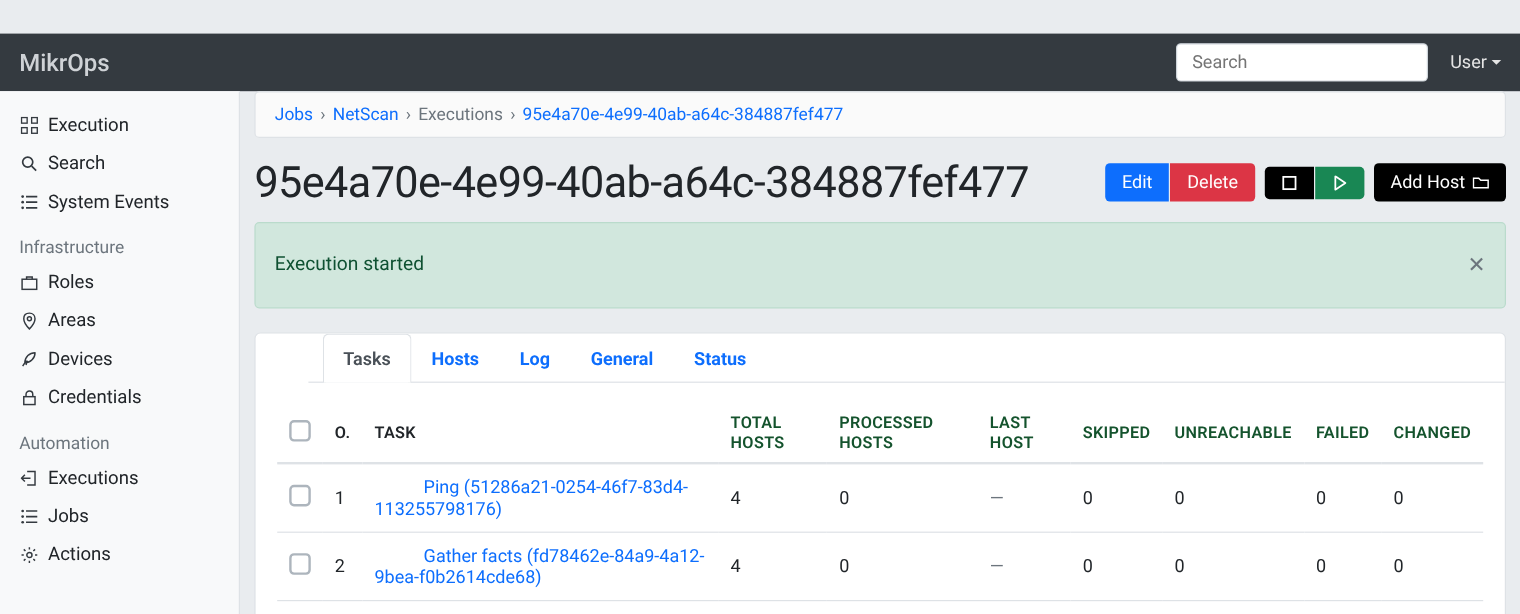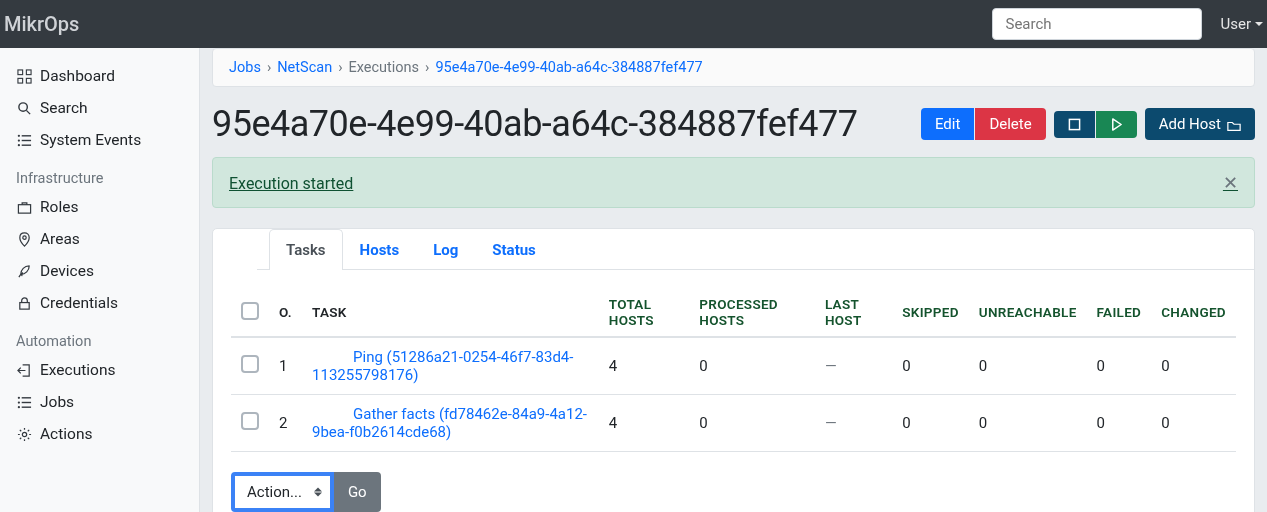--- a/index.html
+++ b/index.html
@@ -1,18 +1,18 @@
 <!DOCTYPE html>
 <html><head>
   <meta charset="utf-8">
   <style>
     * { margin: 0; padding: 0; box-sizing: border-box; font-family: -apple-system, BlinkMacSystemFont, "Segoe UI", Roboto, sans-serif; }
     body { background: #e9ecef; overflow-x: hidden; }
     
-    .topbar { background: #343a40; height: 48px; display: flex; align-items: center; padding: 0 4px; color: #fff; }
+    .topbar { background: #343a40; height: 48px; display: flex; align-items: center; padding: 0 16px; color: #fff; margin-top: 28px; }
     .brand { font-size: 20px; font-weight: 500; color: #cfd2d6; }
     .topbar-spacer { flex: 1; }
     .search-box { background: #fff; border: 1px solid #ced4da; border-radius: 4px; padding: 6px 12px; width: 210px; font-size: 15px; color: #495057; outline: none; }
     .user-dd { color: #e5e5e5; margin-left: 18px; font-size: 15px; cursor: pointer; display: flex; align-items: center; gap: 4px; }
 
     .layout { display: flex; min-height: calc(100vh - 48px); }
     .sidebar { width: 200px; background: #f8f9fa; padding: 12px 0; border-right: 1px solid #dee2e6; }
     .sidebar a { display: flex; align-items: center; gap: 8px; padding: 7px 16px; color: #212529; text-decoration: none; font-size: 15.5px; }
     .sidebar-section { padding: 14px 16px 4px; color: #6c757d; font-size: 14.5px; }
     .nav-icon { width: 16px; display: inline-flex; justify-content: center; color: #343a40; }
@@ -22,28 +22,28 @@
     .breadcrumb-bar { background: #fafafa; border: 1px solid #dee2e6; border-radius: 4px; margin: 0 12px 16px 12px; padding: 10px 16px; font-size: 14.5px; display: flex; gap: 6px; align-items: center; flex-wrap: wrap; }
     .breadcrumb-bar a { color: #0d6efd; text-decoration: none; }
     .breadcrumb-bar .sep { color: #6c757d; }
     .breadcrumb-bar .current { color: #6c757d; }
 
     .title-row { display: flex; align-items: center; padding: 0 12px 12px 12px; gap: 8px; }
     .page-title { font-size: 36px; font-weight: 400; color: #212529; flex: 1; letter-spacing: -0.5px; }
     .btn { border: none; border-radius: 4px; padding: 7px 14px; font-size: 15px; cursor: pointer; color: #fff; display: inline-flex; align-items: center; gap: 6px; }
     .btn-primary { background: #0d6efd; }
     .btn-danger { background: #dc3545; }
-    .btn-secondary { background: #0c4a6e; align-items: flex-end; }
+    .btn-secondary { background: #000000; }
     .btn-success { background: #198754; }
     .btn-group { display: flex; }
     .btn-group .btn:first-child { border-radius: 4px 0 0 4px; }
     .btn-group .btn:last-child { border-radius: 0 4px 4px 0; }
     .btn-group .btn:not(:first-child) { margin-left: 1px; }
 
-    .alert-success { background: #d1e7dd; border: 1px solid #badbcc; color: #0f5132; border-radius: 4px; padding: 14px 16px; margin: 0 12px 20px 12px; display: flex; align-items: flex-end; font-size: 16px; text-decoration: underline; }
+    .alert-success { background: #d1e7dd; border: 1px solid #badbcc; color: #0f5132; border-radius: 4px; padding: 24px 16px; margin: 0 12px 20px 12px; display: flex; align-items: flex-start; font-size: 16px; }
     .alert-success .close { margin-left: auto; color: #6c757d; cursor: pointer; font-size: 18px; }
 
     .card { background: #fff; border: 1px solid #dee2e6; border-radius: 5px; margin: 0 12px; }
     .tabs { display: flex; border-bottom: 1px solid #dee2e6; padding: 0 12px; margin-left: 44px; }
     .tab { padding: 11px 16px; font-size: 15px; color: #0d6efd; cursor: pointer; border: 1px solid transparent; border-bottom: none; margin-bottom: -1px; border-radius: 5px 5px 0 0; font-weight: 700; }
     .tab.active { color: #495057; background: #fff; border-color: #dee2e6 #dee2e6 #fff; font-weight: 600; }
 
     .table-wrap { padding: 18px; }
     table { width: 100%; border-collapse: collapse; font-size: 15px; }
     thead th { text-align: left; border-bottom: 2px solid #dee2e6; padding: 8px 10px; color: #14532d; font-weight: 600; font-size: 13.5px; letter-spacing: 0.3px; }
@@ -81,21 +81,21 @@
   <nav class="sidebar">
     <a href="#">
       <span class="nav-icon">
         <svg width="15" height="15" viewBox="0 0 16 16">
             <rect x="1" y="1" width="5" height="5" fill="none" stroke="currentColor" stroke-width="1.2"></rect>
             <rect x="10" y="1" width="5" height="5" fill="none" stroke="currentColor" stroke-width="1.2"></rect>
             <rect x="1" y="10" width="5" height="5" fill="none" stroke="currentColor" stroke-width="1.2"></rect>
             <rect x="10" y="10" width="5" height="5" fill="none" stroke="currentColor" stroke-width="1.2"></rect>
           </svg>
       </span>
-      <span>Dashboard</span>
+      <span>Execution</span>
     </a>
     <a href="#">
       <span class="nav-icon">
         <svg width="15" height="15" viewBox="0 0 16 16">
             <circle cx="6.5" cy="6.5" r="4.5" fill="none" stroke="currentColor" stroke-width="1.5"></circle>
             <line x1="10" y1="10" x2="14" y2="14" stroke="currentColor" stroke-width="1.5"></line>
           </svg>
       </span>
       <span>Search</span>
     </a>
@@ -223,20 +223,21 @@
     <div class="alert-success">
       <span>Execution started</span>
       <span class="close">✕</span>
     </div>
 
     <div class="card">
       <div class="tabs">
         <div class="tab active">Tasks</div>
         <div class="tab">Hosts</div>
         <div class="tab">Log</div>
+        <div class="tab">General</div>
         <div class="tab">Status</div>
       </div>
       <div class="table-wrap">
         <table>
           <thead>
             <tr>
               <th class="plain"><span class="cb"></span></th>
               <th class="plain">O.</th>
               <th class="plain">TASK</th>
               <th>TOTAL HOSTS</th>

